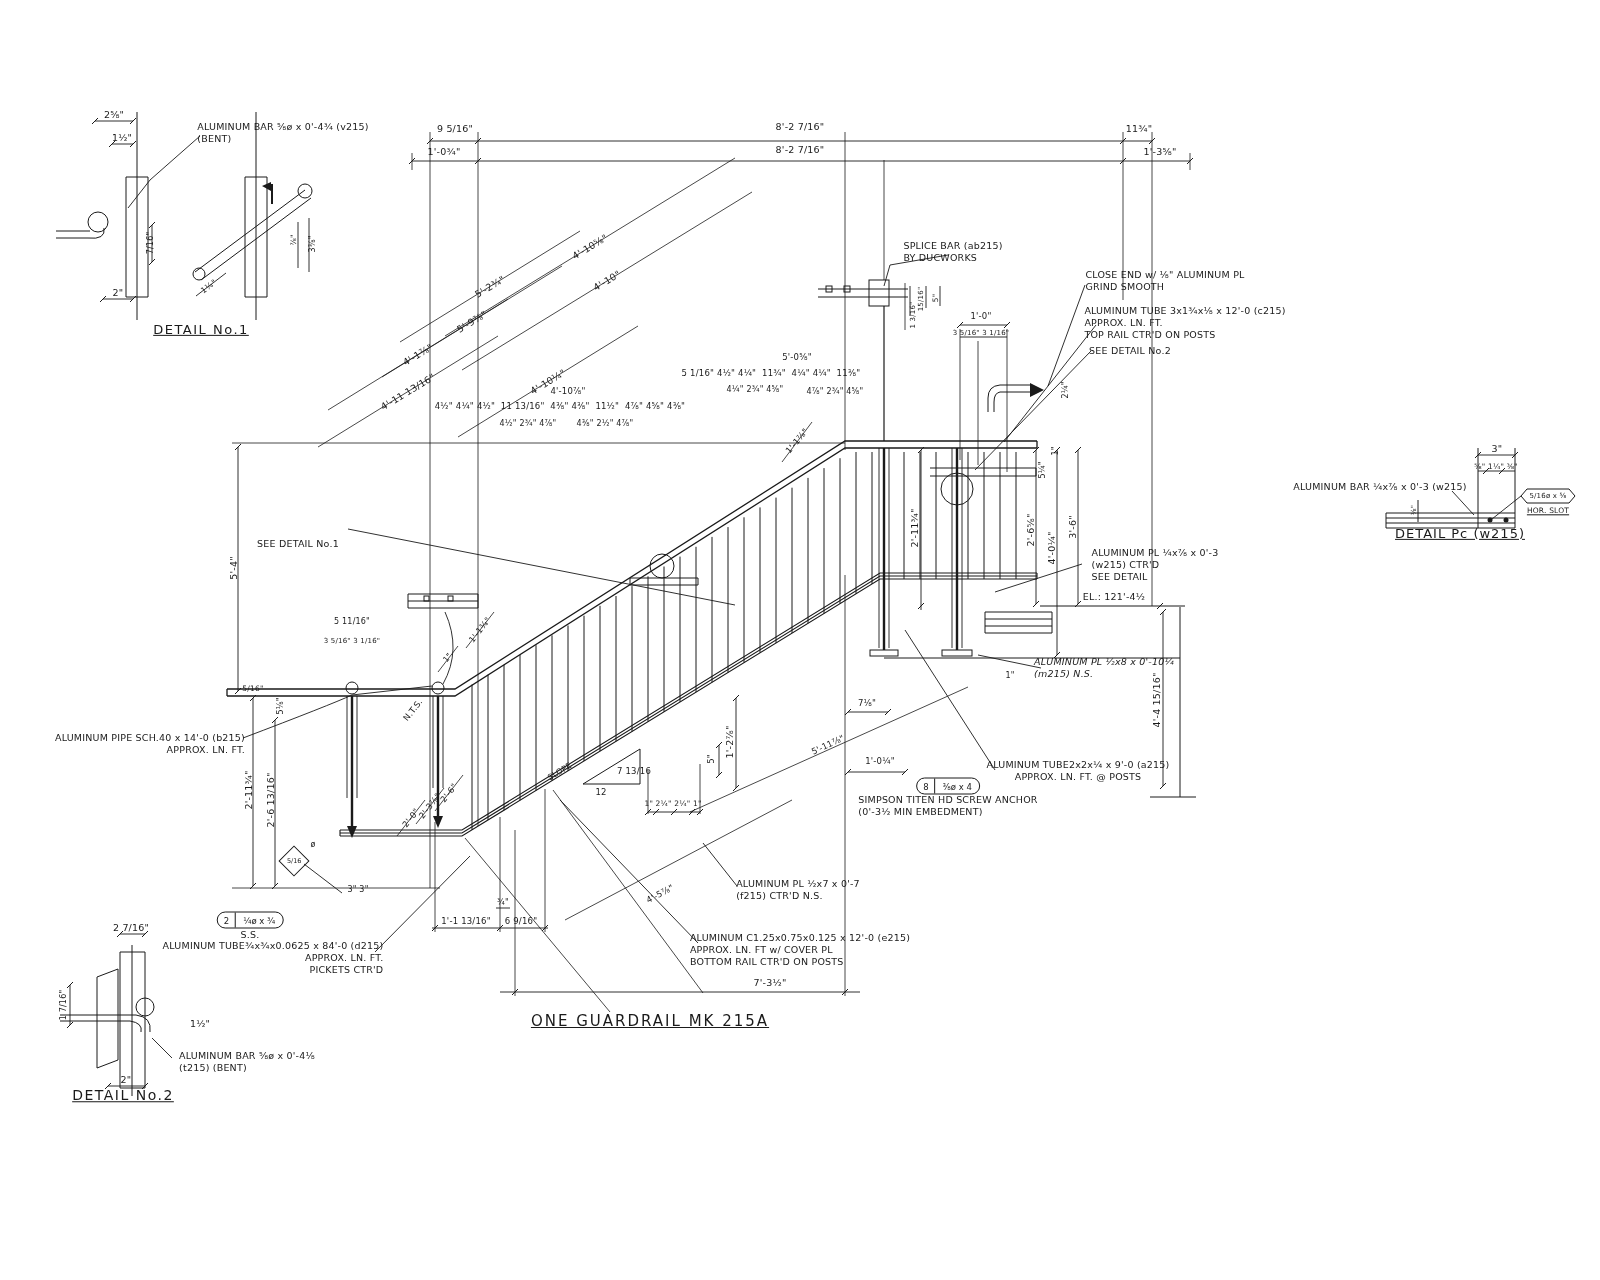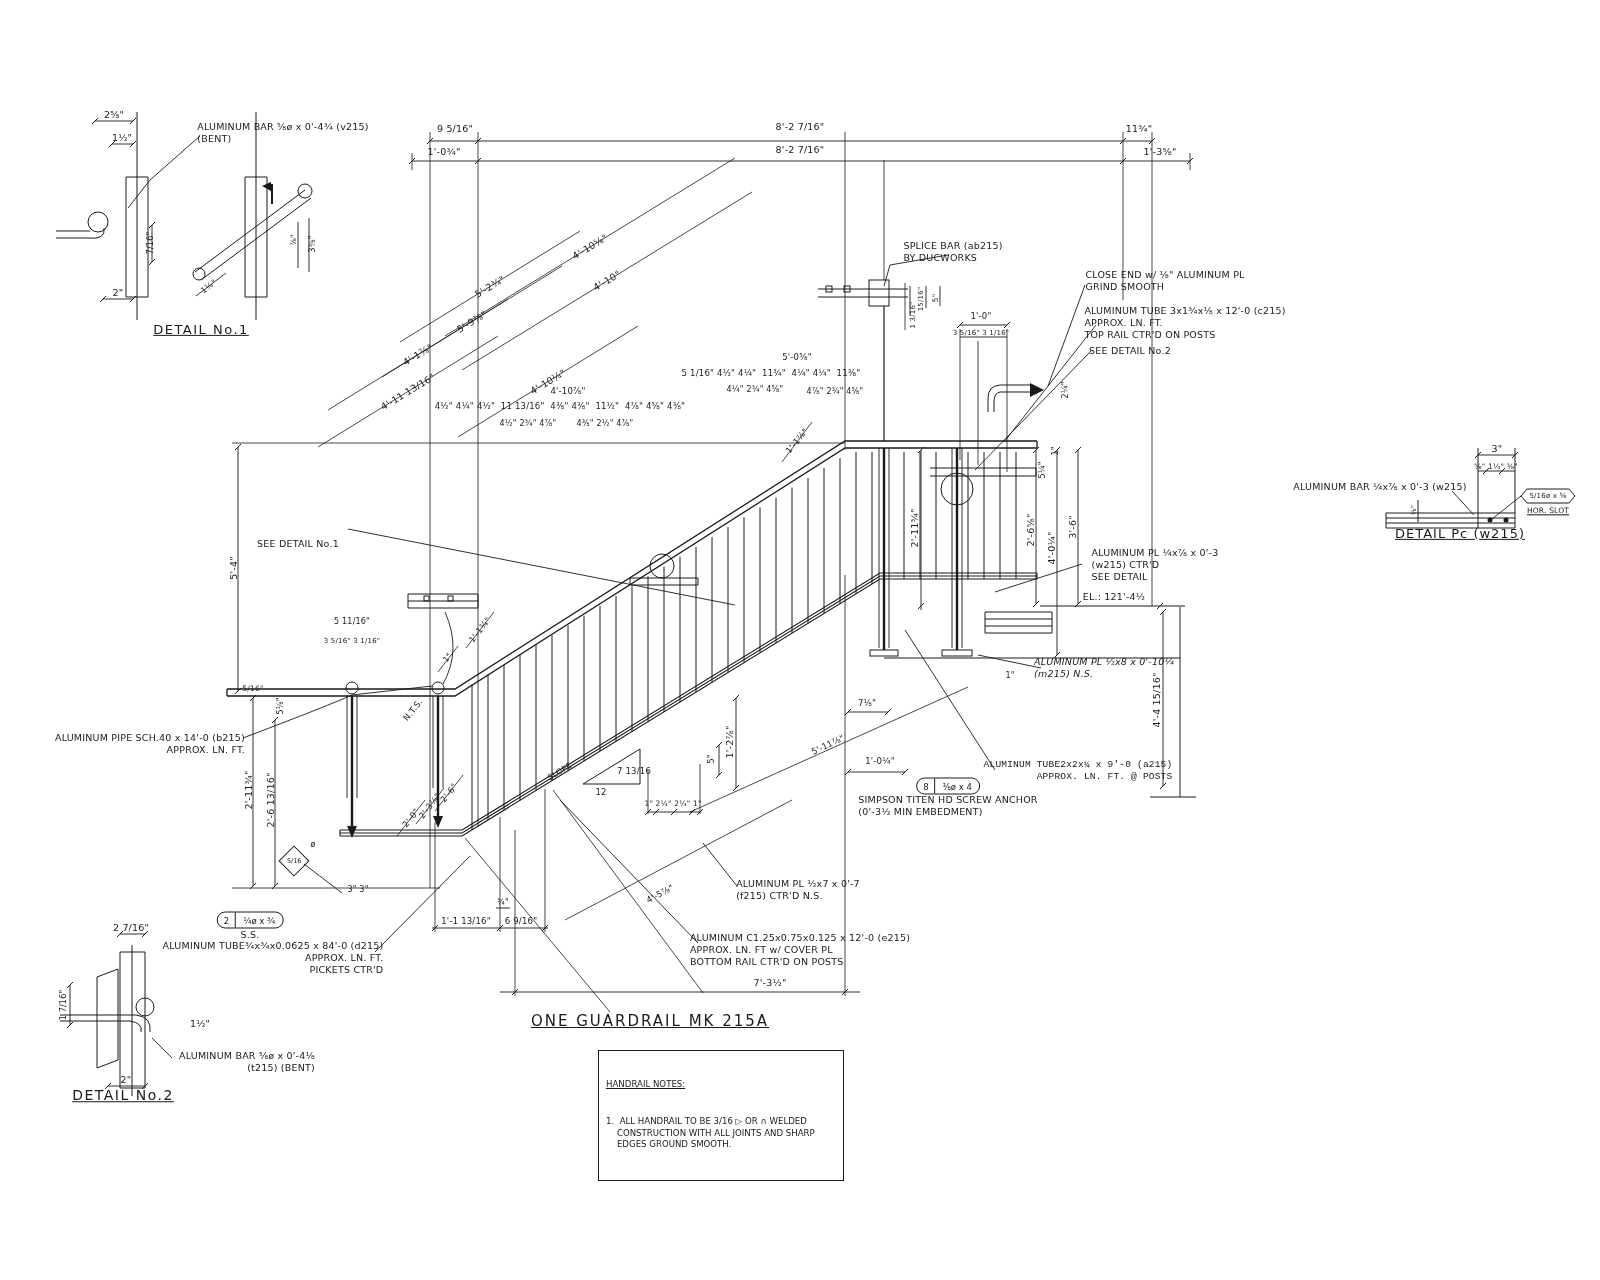--- a/index.html
+++ b/index.html
@@ -262,21 +262,21 @@
       <div class="lbl" style="left: 449px; top: 793px; transform: translate(-50%, -50%) rotate(-52deg); font-size: 8.5px;">2'-6"</div>
       <div class="lbl" style="left: 313px; top: 845px; transform: translate(-50%, -50%); font-size: 8px;">ø</div>
       <div class="lbl" style="left: 503px; top: 903px; transform: translate(-50%, -50%); font-size: 8px;">¾"</div>
       <div class="lbl" style="left: 466px; top: 921px; transform: translate(-50%, -50%); font-size: 8.5px;">1'-1 13/16"</div>
       <div class="lbl" style="left: 521px; top: 921px; transform: translate(-50%, -50%); font-size: 8.5px;">6 9/16"</div>
       <div class="lbl" style="left: 770px; top: 983px; transform: translate(-50%, -50%);">7'-3½"</div>
       <div class="lbl" style="left: 358px; top: 890px; transform: translate(-50%, -50%); font-size: 8px;">3" 3"</div>
       <div class="lbl" style="left: 273px; top: 958px; transform: translate(-50%, -50%); text-align: right;">ALUMINUM TUBE¾x¾x0.0625 x 84'-0 (d215)
 APPROX. LN. FT.
 PICKETS CTR'D</div>
-      <div class="lbl" style="left: 247px; top: 1062px; transform: translate(-50%, -50%); text-align: right;">ALUMINUM BAR ⅝ø x 0'-4⅛
+      <div class="lbl" style="left: 247px; top: 1062px; transform: translate(-50%, -50%); text-align: left;">ALUMINUM BAR ⅝ø x 0'-4⅛
 (t215) (BENT)</div>
       <div class="lbl" style="left: 131px; top: 928px; transform: translate(-50%, -50%);">2 7/16"</div>
       <div class="lbl" style="left: 200px; top: 1024px; transform: translate(-50%, -50%);">1½"</div>
       <div class="lbl" style="left: 64px; top: 1005px; transform: translate(-50%, -50%) rotate(-90deg); font-size: 8px;">1 7/16"</div>
       <div class="lbl" style="left: 126px; top: 1080px; transform: translate(-50%, -50%);">2"</div>
       <div class="lbl" style="left: 123px; top: 1096px; transform: translate(-50%, -50%); font-size: 14px; text-decoration: underline; letter-spacing: 1.5px;">DETAIL No.2</div>
       <div class="lbl" style="left: 953px; top: 252px; transform: translate(-50%, -50%); text-align: left;">SPLICE BAR (ab215)
 BY DUCWORKS</div>
       <div class="lbl" style="left: 1165px; top: 281px; transform: translate(-50%, -50%); text-align: left;">CLOSE END w/ ⅛" ALUMINUM PL
 GRIND SMOOTH</div>
@@ -289,21 +289,21 @@
       <div class="lbl" style="left: 1066px; top: 390px; transform: translate(-50%, -50%) rotate(-90deg); font-size: 8px;">2¼"</div>
       <div class="lbl" style="left: 936px; top: 298px; transform: translate(-50%, -50%) rotate(-90deg); font-size: 7.5px;">5"</div>
       <div class="lbl" style="left: 921px; top: 299px; transform: translate(-50%, -50%) rotate(-90deg); font-size: 7px;">15/16"</div>
       <div class="lbl" style="left: 913px; top: 315px; transform: translate(-50%, -50%) rotate(-90deg); font-size: 7px;">1 3/16"</div>
       <div class="lbl" style="left: 1142px; top: 565px; transform: translate(-50%, -50%); text-align: left; margin-left: 13px;">ALUMINUM PL ¼x⅞ x 0'-3
 (w215) CTR'D
 SEE DETAIL</div>
       <div class="lbl" style="left: 1114px; top: 597px; transform: translate(-50%, -50%);">EL.: 121'-4½</div>
       <div class="lbl" style="left: 1104px; top: 668px; transform: translate(-50%, -50%); text-align: left; font-style: italic;">ALUMINUM PL ½x8 x 0'-10¼
 (m215) N.S.</div>
-      <div class="lbl" style="left: 1078px; top: 771px; transform: translate(-50%, -50%); text-align: right; font-family: Liberation Mono, monospace;">ALUMINUM TUBE2x2x¼ x 9'-0 (a215)
+      <div class="lbl" style="left: 1078px; top: 771px; transform: translate(-50%, -50%); text-align: center;">ALUMINUM TUBE2x2x¼ x 9'-0 (a215)
 APPROX. LN. FT. @ POSTS</div>
       <div class="lbl" style="left: 948px; top: 806px; transform: translate(-50%, -50%);">SIMPSON TITEN HD SCREW ANCHOR
 (0'-3½ MIN EMBEDMENT)</div>
       <div class="lbl" style="left: 798px; top: 890px; transform: translate(-50%, -50%); text-align: left;">ALUMINUM PL ½x7 x 0'-7
 (f215) CTR'D N.S.</div>
       <div class="lbl" style="left: 800px; top: 950px; transform: translate(-50%, -50%); text-align: left;">ALUMINUM C1.25x0.75x0.125 x 12'-0 (e215)
 APPROX. LN. FT w/ COVER PL
 BOTTOM RAIL CTR'D ON POSTS</div>
       <div class="lbl" style="left: 660px; top: 894px; transform: translate(-50%, -50%) rotate(-28deg); font-size: 8.5px;">4'-5⅞"</div>
       <div class="lbl" style="left: 828px; top: 745px; transform: translate(-50%, -50%) rotate(-25deg); font-size: 8.5px;">5'-11⅞"</div>
@@ -321,26 +321,20 @@
       <div class="lbl" style="left: 1497px; top: 449px; transform: translate(-50%, -50%);">3"</div>
       <div class="lbl" style="left: 1496px; top: 467px; transform: translate(-50%, -50%); font-size: 7.5px;">⅝" 1¼" ⅜"</div>
       <div class="lbl" style="left: 1548px; top: 496px; transform: translate(-50%, -50%); font-size: 7px;">5/16ø x ⅝</div>
       <div class="lbl" style="left: 1548px; top: 511px; transform: translate(-50%, -50%); font-size: 7.5px; text-decoration: underline;">HOR. SLOT</div>
       <div class="lbl" style="left: 1414px; top: 510px; transform: translate(-50%, -50%) rotate(-90deg); font-size: 7px;">⅛"</div>
       <div class="lbl" style="left: 1460px; top: 534px; transform: translate(-50%, -50%); font-size: 13px; text-decoration: underline; letter-spacing: 1px;">DETAIL Pc (w215)</div>
     </div>
 
   <div id="drawing-title" style="left:650px;top:1021px;">ONE GUARDRAIL MK 215A</div>
 
-  <div class="notebox" style="left:598px;top:1050px;width:230px;">
-    <div class="nb-h">HANDRAIL NOTES:</div>
-    <div class="nb-b">1.  ALL HANDRAIL TO BE 3/16 ▷ OR ∩ WELDED
-    CONSTRUCTION WITH ALL JOINTS AND SHARP
-    EDGES GROUND SMOOTH.</div>
-  </div>
 
   <div class="pill" style="left:250px;top:920px;">
     <span class="q">2</span>
     <span class="s">¼ø x ¾</span>
   </div>
   <div class="lbl" style="left:250px;top:935px;">S.S.</div>
   <div class="pill" style="left:948px;top:786px;">
     <span class="q">8</span>
     <span class="s">⅜ø x 4</span>
   </div>

